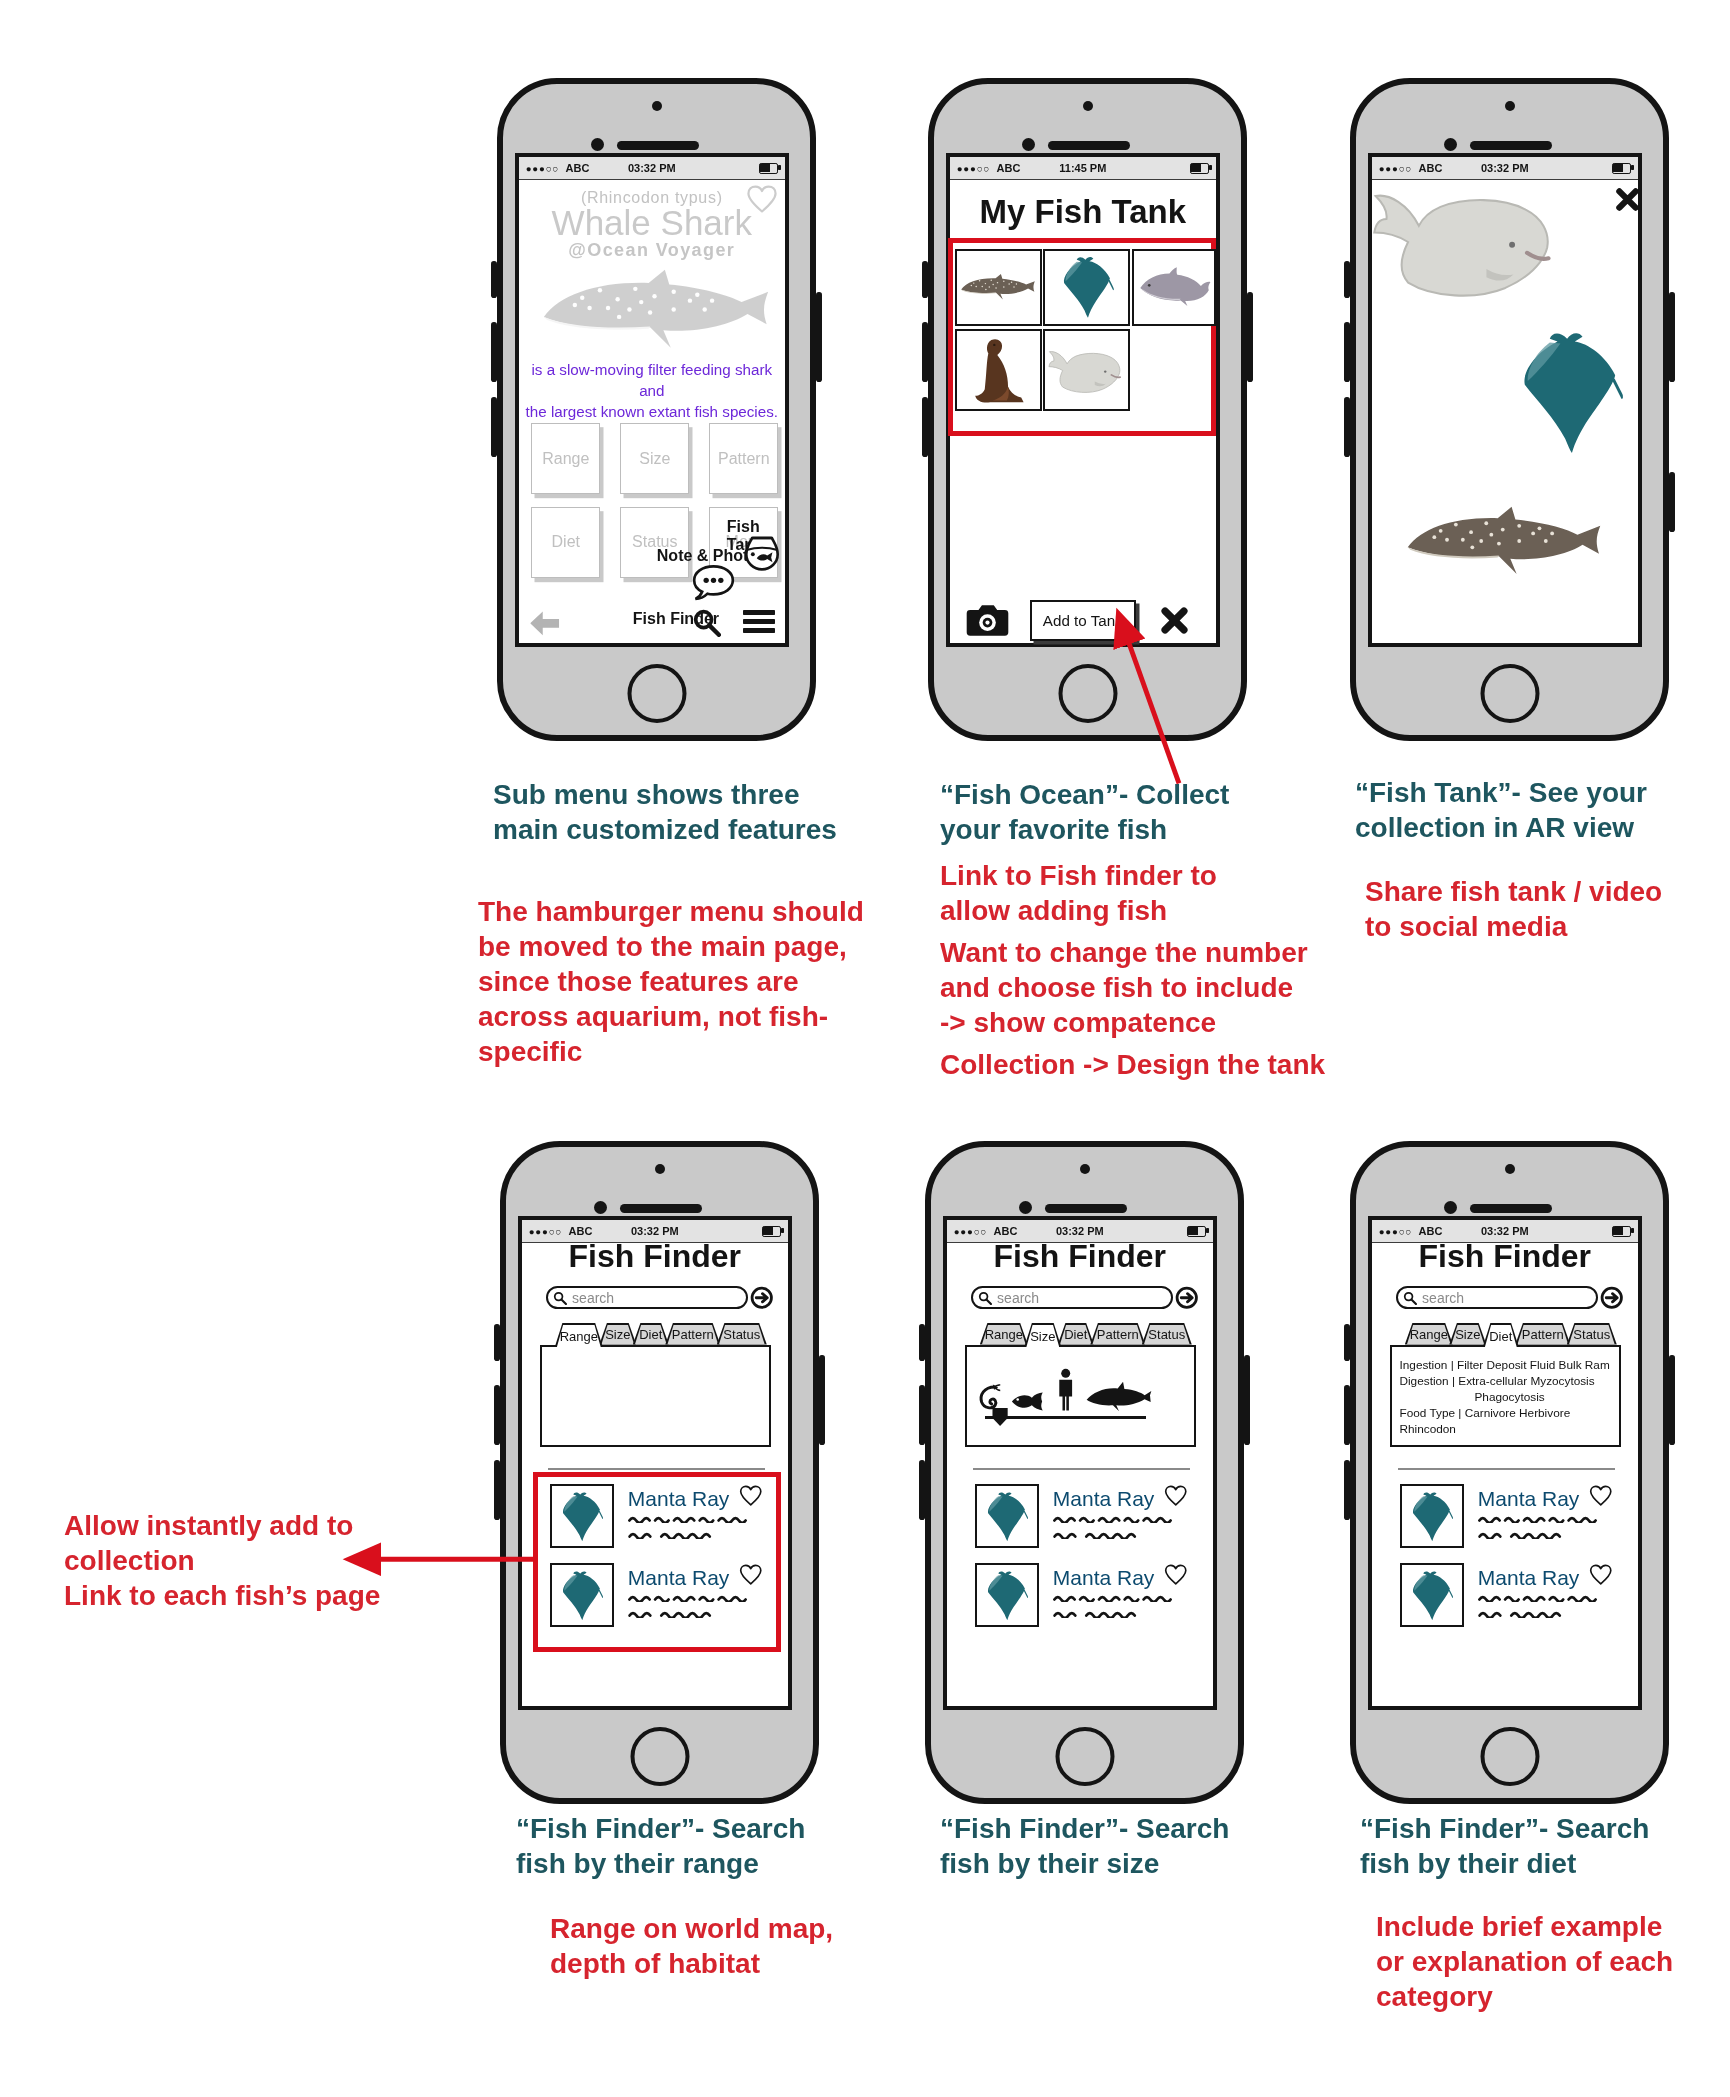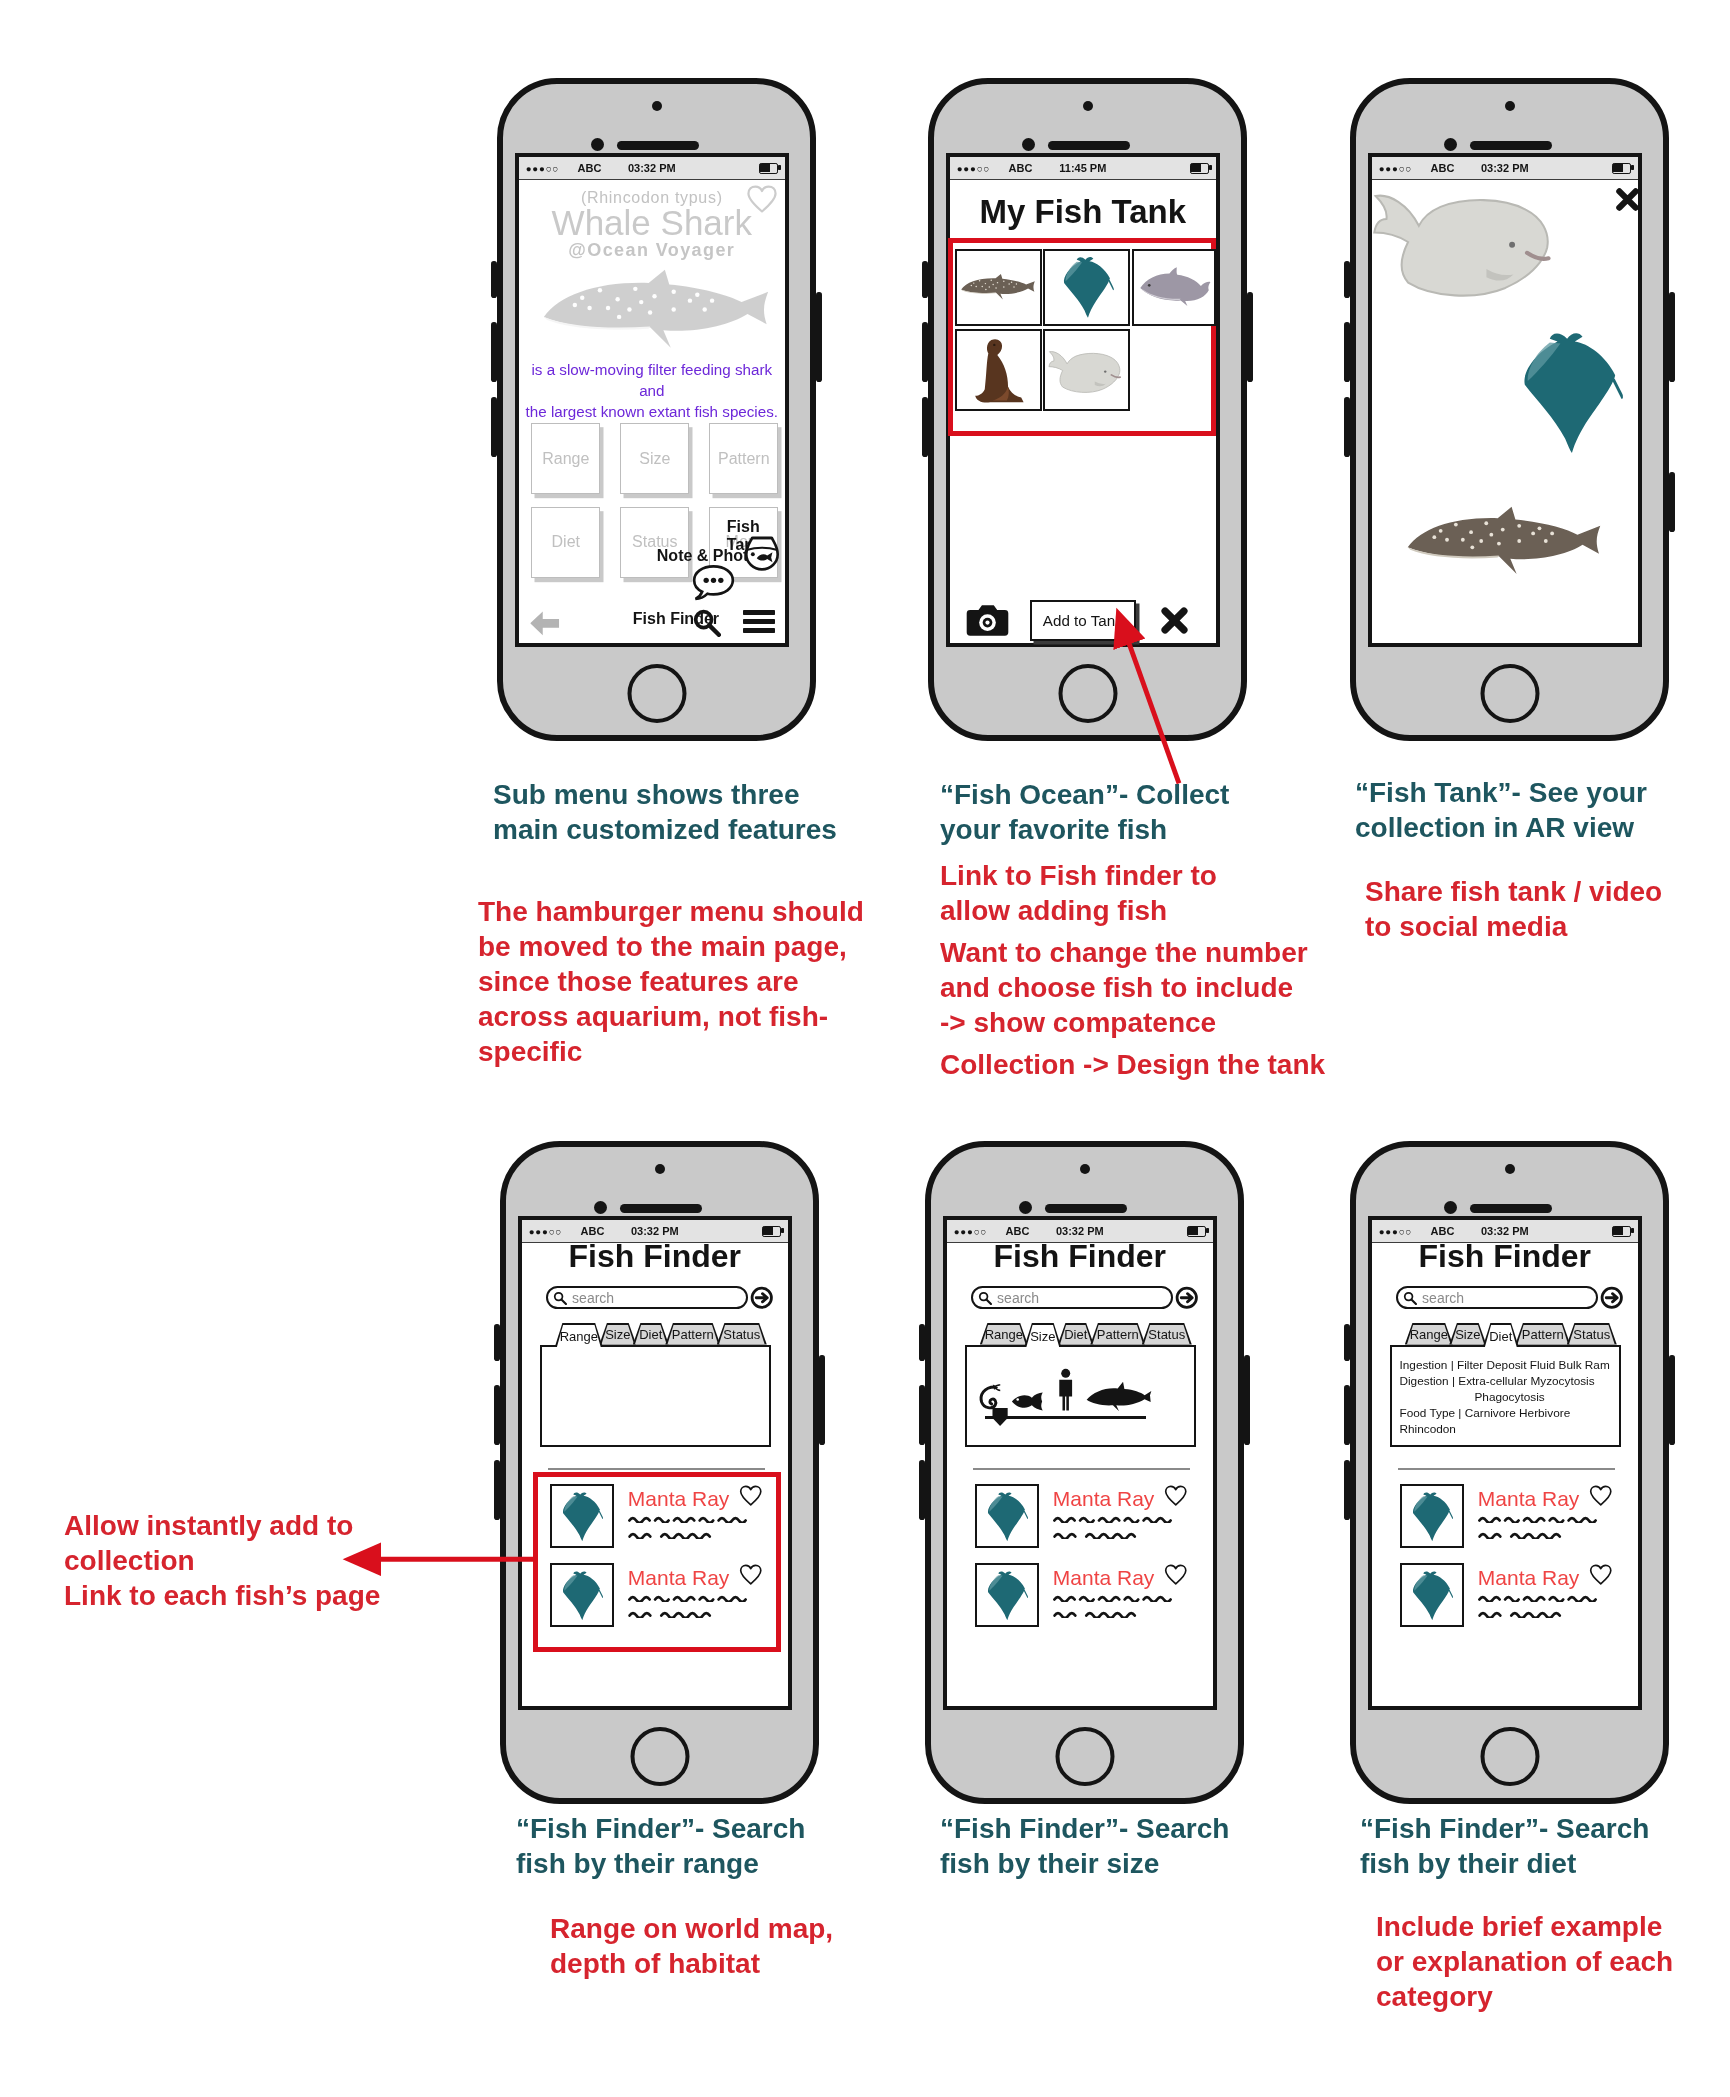--- a/index.html
+++ b/index.html
@@ -19,21 +19,21 @@
             width:51px;height:51px;border:4.8px solid #141414;border-radius:50%;background:#c9c9c9;}
   .nub{position:absolute;background:#141414;border-radius:2.8px;width:6.2px;}
   .nub.l1{left:-11.8px;top:177px;height:37px;} .nub.l2{left:-11.8px;top:238px;height:60px;}
   .nub.l3{left:-11.8px;top:313px;height:60px;} .nub.r1{right:-11.8px;top:208px;height:90px;}
   .nub.r2{right:-11.8px;top:388px;height:60px;}
   .screen{position:absolute;left:11.8px;top:69px;width:266px;height:486px;background:#fff;
           border:4.8px solid #141414;}
   .statusbar{position:relative;height:22px;background:#e3e3e3;border-bottom:1.4px solid #3c3c3c;
              display:flex;align-items:center;padding:0 7px;font-size:11px;font-weight:bold;color:#141414;}
   .sb-sig{letter-spacing:0.7px;font-size:9.7px;}
-  .sb-carrier{margin-left:19px;font-size:11px;}
+  .sb-carrier{margin-left:7px;font-size:11px;}
   .sb-time{position:absolute;left:0;right:0;text-align:center;font-size:11px;}
   .batt{position:relative;margin-left:auto;width:17.3px;height:9px;border:1.4px solid #141414;border-radius:2.1px;z-index:2;}
   .batt::before{content:'';position:absolute;right:-4.2px;top:1.4px;width:2.8px;height:4.8px;background:#141414;border-radius:0.7px;}
   .batt::after{content:'';position:absolute;left:0.7px;top:0.7px;bottom:0.7px;width:58%;background:#141414;}
 
   
   .p1-latin{position:absolute;left:0;width:100%;top:32px;text-align:center;font-size:16px;color:#c2c2c2;letter-spacing:0.7px;}
   .p1-name{position:absolute;left:0;width:100%;top:46px;text-align:center;font-size:35px;color:#c9c9c9;}
   .p1-loc{position:absolute;left:0;width:100%;top:83px;text-align:center;font-size:18px;font-weight:bold;color:#c5c5c5;letter-spacing:1.4px;}
   .p1-heart{position:absolute;right:7px;top:28px;width:32px;height:29px;color:#cccccc;}
@@ -86,21 +86,21 @@
            display:flex;align-items:center;justify-content:center;font-size:13px;color:#141414;}
   .tab.active{z-index:6;height:24px;}
   .tab.active .ti{background:#fff;}
   .ff-box{position:absolute;left:18.7px;top:125px;width:227px;height:98px;background:#fff;
           border:2.8px solid #141414;z-index:2;}
   .ff-divider{position:absolute;left:26px;top:248px;width:217px;border-top:2.1px solid #8a8a8a;}
   .ff-redrect{position:absolute;left:11px;top:252px;width:238px;height:170px;border:5.5px solid #d90f1c;z-index:8;}
   .fitem{position:absolute;left:28px;width:222px;height:69px;}
   .fitem .thumb{position:absolute;left:0;top:0;width:60px;height:60px;border:2.8px solid #141414;
                 display:flex;align-items:center;justify-content:center;background:#fff;}
-  .fitem .fname{position:absolute;left:78px;top:2.8px;font-size:21px;color:#ef4444;}
+  .fitem .fname{position:absolute;left:78px;top:2.8px;font-size:21px;color:#0c4a6e;}
   .fitem .fheart{position:absolute;left:189px;top:1.4px;width:23.5px;height:22px;color:#141414;}
   .fitem .sq1{position:absolute;left:78px;top:30.5px;width:119px;height:8.3px;}
   .fitem .sq2{position:absolute;left:78px;top:47px;width:104px;height:8.3px;}
 
   
   .sz-icons{position:absolute;left:9.7px;top:16.6px;width:208px;height:48px;display:flex;
             align-items:flex-end;gap:9.7px;}
   .sz-slider{position:absolute;left:18px;top:69px;width:161px;height:2.8px;background:#141414;}
   .sz-knob{position:absolute;left:25px;top:61px;width:15.2px;height:18px;background:#141414;
            clip-path:polygon(0 0,100% 0,100% 55%,50% 100%,0 55%);}

